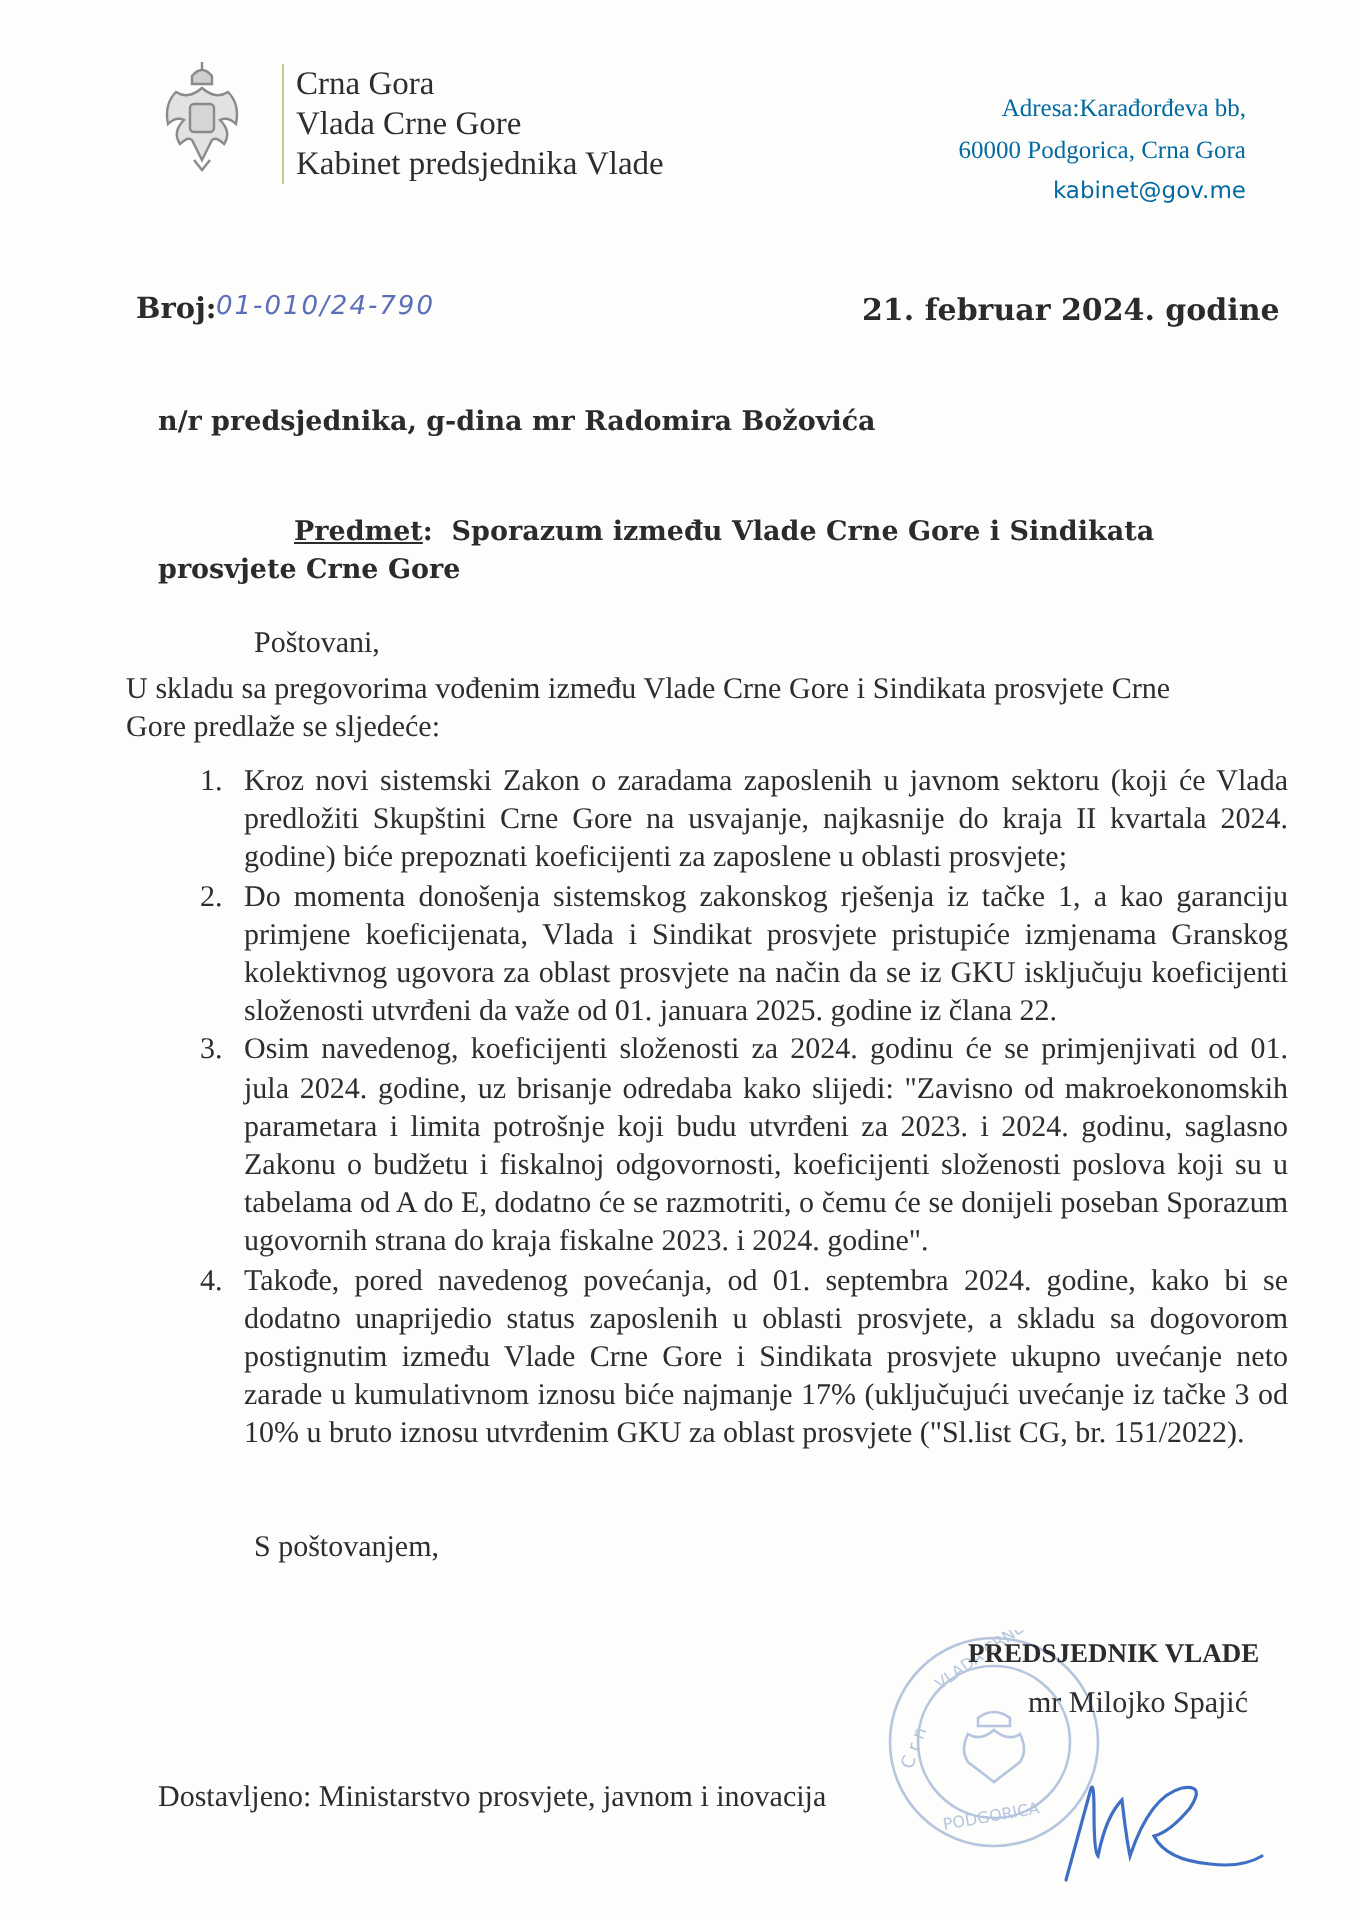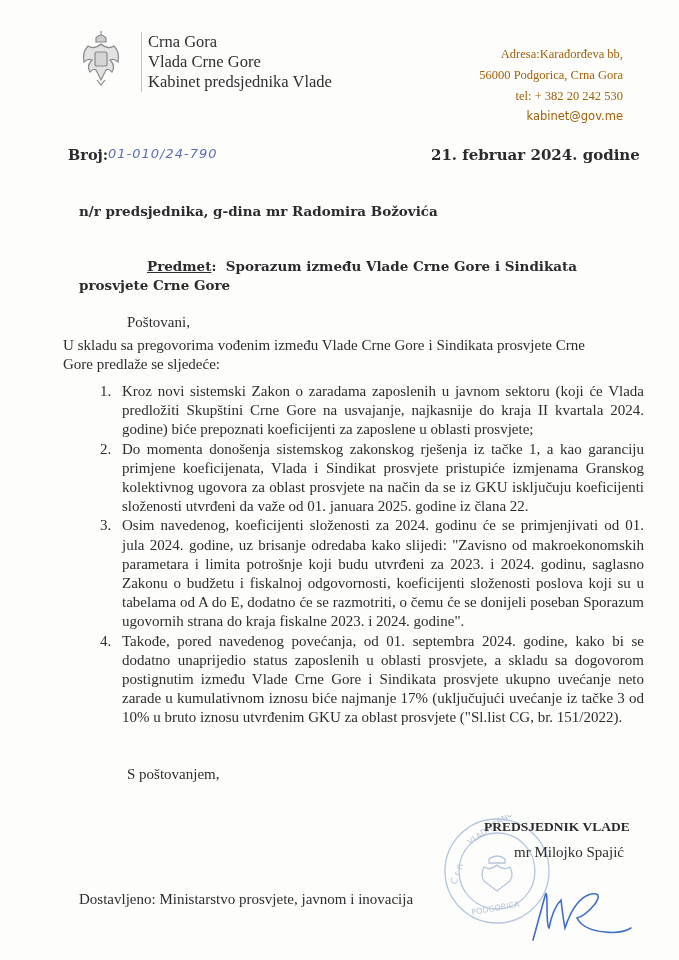--- a/index.html
+++ b/index.html
@@ -4,21 +4,21 @@
 <style>
   html, body { margin: 0; padding: 0; }
   body {
     width: 679px; height: 960px; background: #fdfdfc; position: relative; overflow: hidden;
     font-family: "DejaVu Serif", serif; color: #2b2b2b;
   }
   .abs { position: absolute; }
   .emblem { left: 80px; top: 30px; width: 42px; height: 56px; }
   .vline { left: 141px; top: 32px; width: 1px; height: 60px; background: #c9c79a; }
   .org { left: 148px; top: 32px; font-family: "Liberation Serif", serif; font-size: 16.5px; line-height: 20px; color: #2e2e2e; }
-  .addr { right: 56px; top: 44px; text-align: right; font-family: "Liberation Serif", serif; font-size: 12.5px; line-height: 21px; color: #a16207; }
+  .addr { right: 56px; top: 44px; text-align: right; font-family: "Liberation Serif", serif; font-size: 12.5px; line-height: 21px; color: #0369a1; }
   .addr .mail { font-family: "DejaVu Sans", sans-serif; font-size: 11.5px; line-height: 18px; }
   .broj { left: 68px; top: 146px; font-family: "DejaVu Serif", serif; font-weight: bold; font-size: 14.5px; }
   .broj-val { left: 108px; top: 146px; font-family: "DejaVu Sans", sans-serif; font-style: italic; font-size: 13px; color: #5a6fb8; letter-spacing: 1px; }
   .date { left: 431px; top: 146px; font-weight: bold; font-size: 15px; }
   .recipient { left: 79px; top: 201px; font-weight: bold; font-size: 14px; line-height: 20px; font-family: "Liberation Serif", serif; }
   .recipient .line2 { font-family: "DejaVu Serif", serif; font-size: 13.5px; }
   .subject { left: 79px; top: 257px; width: 520px; font-weight: bold; font-size: 13.5px; line-height: 19px; font-family: "DejaVu Serif", serif; }
   .subject .lbl { text-decoration: underline; margin-left: 68px; }
   .text { font-family: "Liberation Serif", serif; font-size: 15px; line-height: 19.2px; color: #2d2d2d; }
   .greeting { left: 127px; top: 313px; }
@@ -48,22 +48,21 @@
   </svg>
 </div>
 <div class="abs vline"></div>
 <div class="abs org">
   <div>Crna Gora</div>
   <div>Vlada Crne Gore</div>
   <div>Kabinet predsjednika Vlade</div>
 </div>
 <div class="abs addr">
   <div>Adresa:Karađorđeva bb,</div>
-  <div>56000 Podgorica, Crna Gora</div>
-  <div>tel: + 382 20 242 530</div>
+  <div>60000 Podgorica, Crna Gora</div>
   <div class="mail">kabinet@gov.me</div>
 </div>
 
 <div class="abs broj">Broj:</div>
 <div class="abs broj-val">01-010/24-790</div>
 <div class="abs date">21. februar 2024. godine</div>
 
 <div class="abs recipient">
   <div class="line2">n/r predsjednika, g-dina mr Radomira Božovića</div>
 </div>

